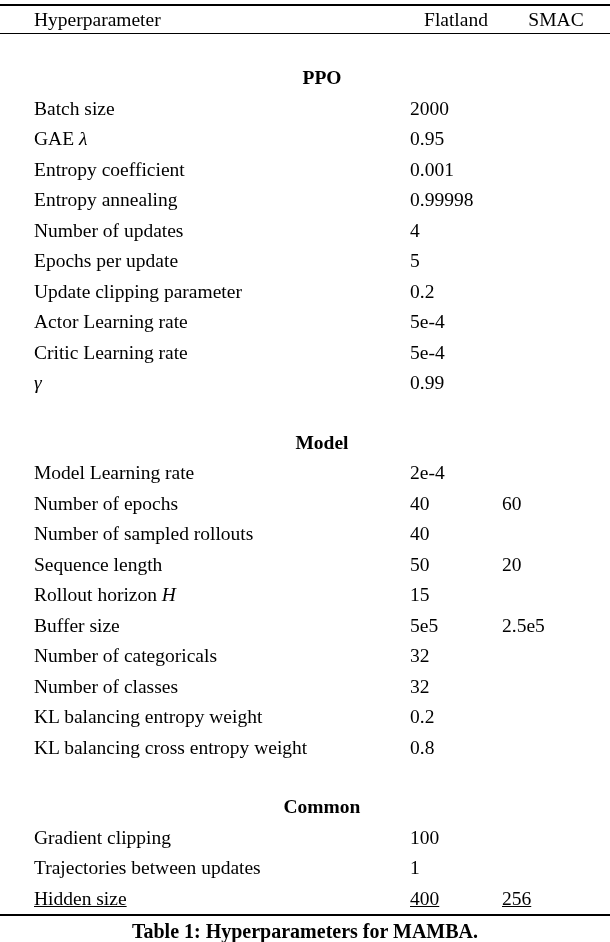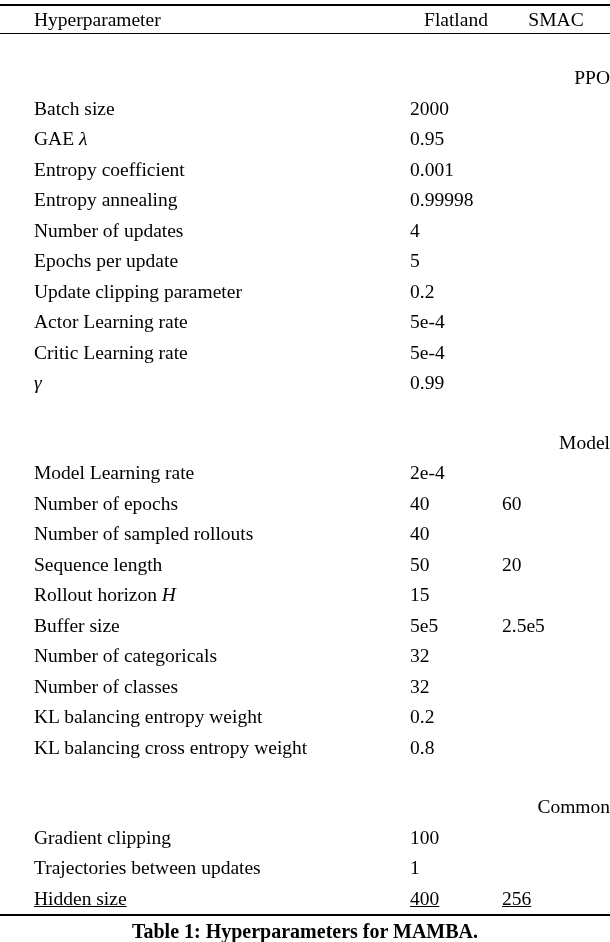--- a/index.html
+++ b/index.html
@@ -46,25 +46,25 @@
     text-align: left;
     padding-left: 34px;
     line-height: 30.5px;
     margin-top: 11px;
   }
   td.value-cell {
     text-align: left;
     line-height: 30.5px;
   }
   td.section-title {
-    text-align: right;
+    text-align: center;
     padding-left: 34px;
     padding-top: 29px;
     line-height: 30.5px;
-    font-weight: normal;
+    font-weight: bold;
   }
   tbody tr.last-row td {
     border-bottom: 2.2px solid #000;
     text-decoration: underline;
   }
   i.math { font-style: italic; }
 
   .caption {
     text-align: center;
     font-weight: bold;

